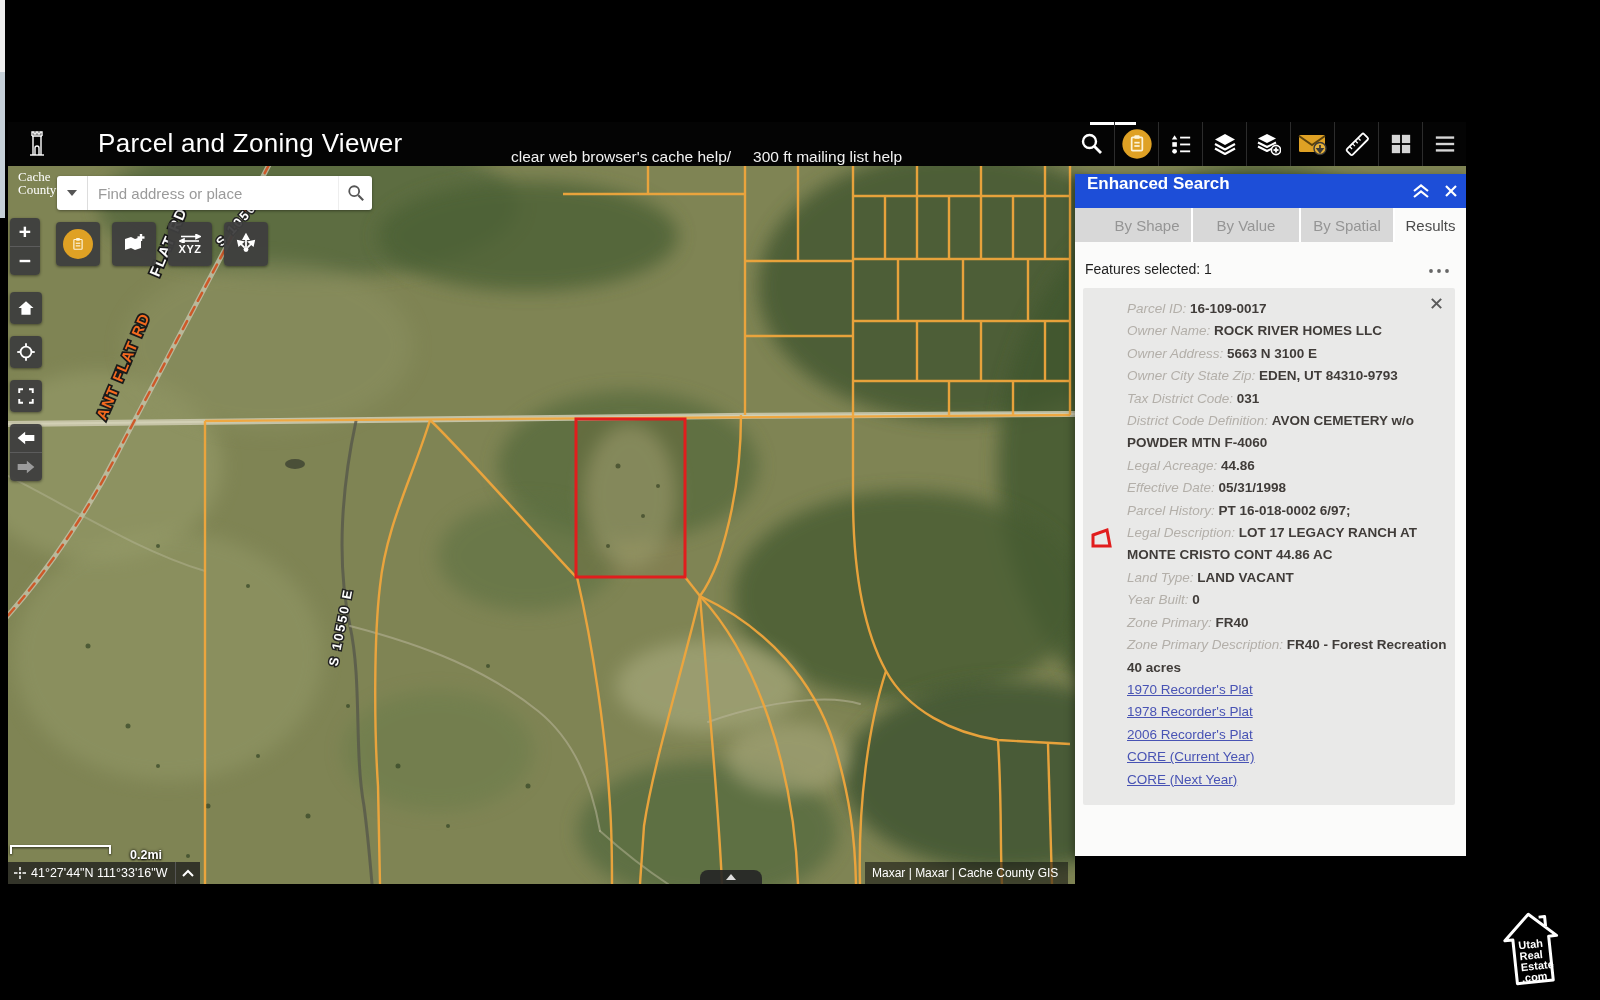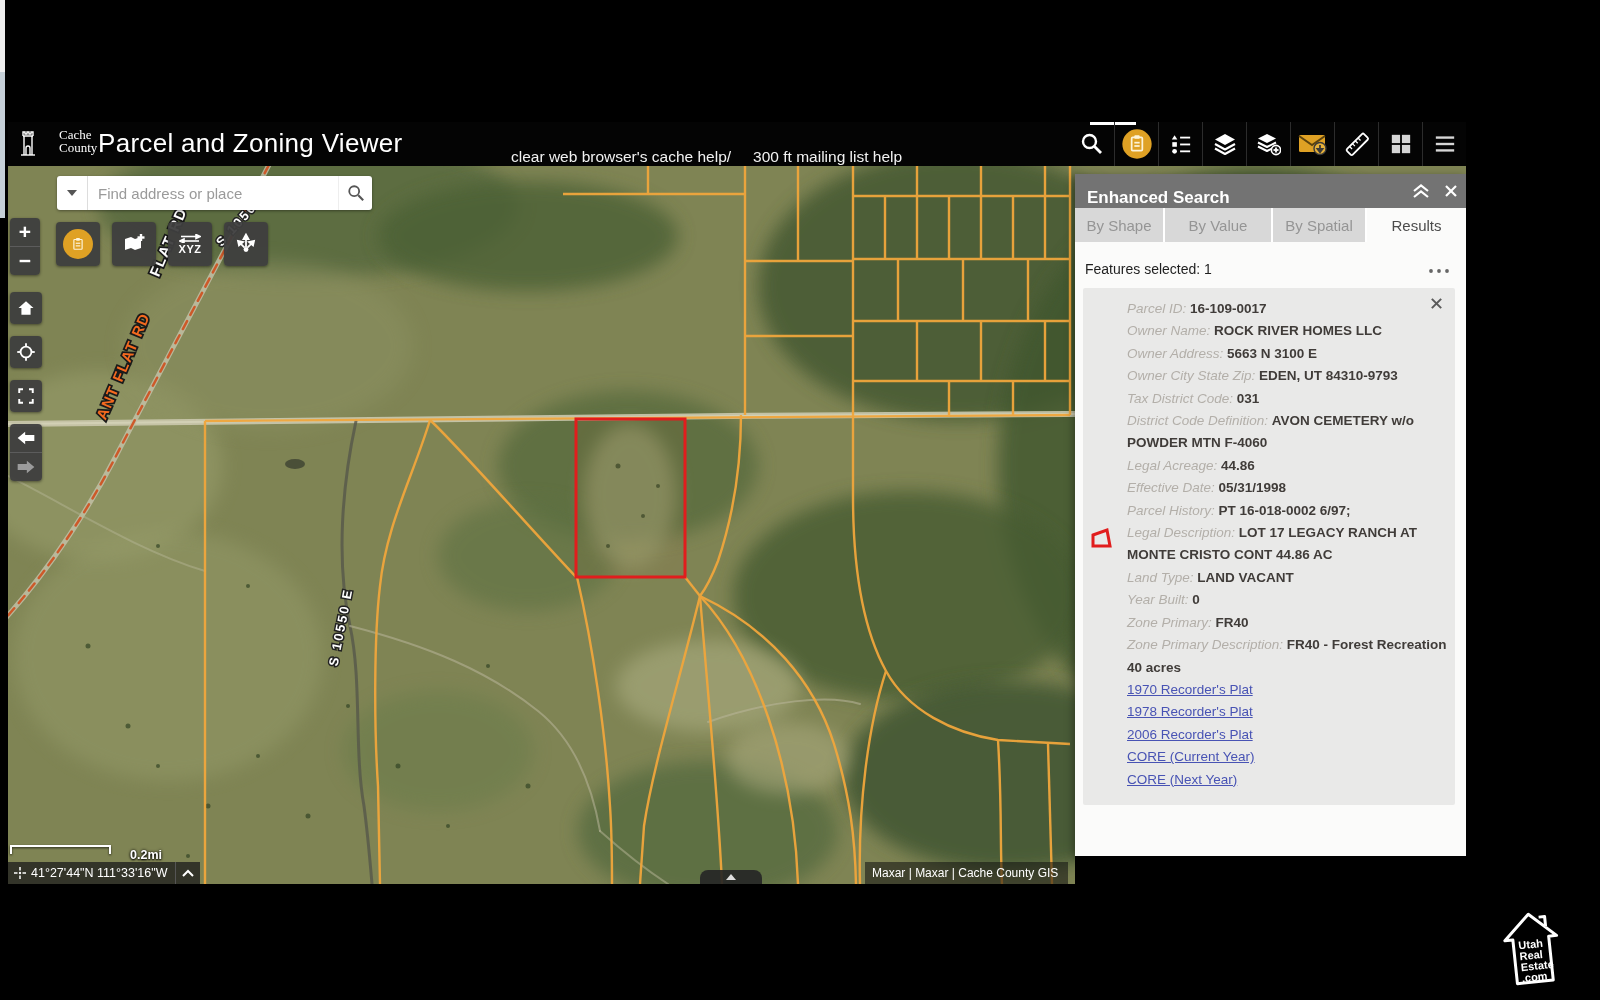--- a/index.html
+++ b/index.html
@@ -7,21 +7,21 @@
          font-family:"Liberation Sans",sans-serif;}
   
   .sliver1{position:absolute;left:0;top:0;width:5px;height:72px;background:#efefef;}
   .sliver2{position:absolute;left:0;top:72px;width:5px;height:146px;background:#c6d0d8;}
 
   
   .app{position:absolute;left:8px;top:122px;width:1458px;height:762px;overflow:hidden;background:#7f8454;}
 
   
   .hdr{position:absolute;left:0;top:0;width:1458px;height:44px;background:#040404;color:#fff;z-index:30;}
-  .logo{position:absolute;left:10px;top:4px;display:flex;align-items:center;gap:21px;}
+  .logo{position:absolute;left:10px;top:4px;display:flex;align-items:center;gap:14px;flex-direction:column;}
   .logotxt{font-family:"Liberation Serif",serif;font-size:13px;line-height:13px;color:#fff;}
   .apptitle{position:absolute;left:90px;top:6px;font-size:26px;font-weight:500;letter-spacing:.3px;color:#fff;}
   .hdrlinks{position:absolute;left:503px;top:0;height:44px;display:flex;align-items:flex-end;gap:22px;
             font-size:15.5px;color:#f2f2f2;font-weight:500;}
   .hdrlinks span{cursor:pointer;}
   .icons{position:absolute;right:0;top:0;height:44px;display:flex;}
   .icell{width:44px;height:44px;display:flex;align-items:center;justify-content:center;
          border-left:1px solid #2c2c2c;box-sizing:border-box;cursor:pointer;}
   .icell:first-child{border-left:none;}
   .hdrtick{position:absolute;left:1082px;top:0;width:46px;height:3px;background:#fff;}
@@ -67,21 +67,21 @@
                white-space:nowrap;overflow:hidden;z-index:5;}
   .pulltab{position:absolute;left:692px;top:704px;width:62px;height:14px;background:rgba(38,38,38,.92);
            border-radius:8px 8px 0 0;display:flex;align-items:center;justify-content:center;cursor:pointer;z-index:5;}
   .pulltab .tri{width:0;height:0;border-left:5px solid transparent;border-right:5px solid transparent;
                 border-bottom:6px solid #ddd;}
 
   
   .panel{position:absolute;left:1067px;top:52px;width:391px;height:682px;background:#fbfbfa;z-index:20;
          box-shadow:-2px 2px 8px rgba(0,0,0,.35);display:flex;flex-direction:column;}
   .pstrip{position:absolute;left:1067px;top:734px;width:391px;height:28px;background:#000;z-index:20;}
-  .phdr{height:34px;background:#737373;color:#fff;display:flex;align-items:flex-end;flex:0 0 auto;}
+  .phdr{height:34px;background:#1d4ed8;color:#fff;display:flex;align-items:flex-start;flex:0 0 auto;}
   .phdr .ptitle{font-size:17px;font-weight:bold;padding-left:12px;flex:1;}
   .phico{width:30px;height:34px;display:flex;align-items:center;justify-content:center;cursor:pointer;}
   .tabs{height:34px;display:flex;background:#fff;flex:0 0 auto;}
   .tab{background:#d8d8d8;color:#959595;font-size:15px;display:flex;align-items:center;justify-content:center;
        cursor:pointer;margin-right:2px;}
   .tab.active{background:#fbfbfa;color:#4b4b4b;margin-right:0;flex:1;}
   .pbody{flex:1;overflow:hidden;background:#fbfbfa;}
   .featrow{display:flex;align-items:center;margin:16px 12px 8px 10px;}
   .feattxt{flex:1;font-size:14px;color:#1f1f1f;}
   .featmenu{cursor:pointer;padding:2px 4px;}
@@ -494,21 +494,21 @@
       <div class="phico">
         <svg width="14" height="14" viewBox="0 0 14 14">
           <g stroke="#fff" stroke-width="2.2">
                 <line x1="2" y1="2" x2="12" y2="12"></line>
                 <line x1="12" y1="2" x2="2" y2="12"></line>
               </g>
             </svg>
       </div>
     </div>
     <div class="tabs">
-      <div class="tab" style="width:88px;">By Shape</div>
+      <div class="tab" style="width:88px;padding-left:28px;">By Shape</div>
       <div class="tab" style="width:106px;">By Value</div>
       <div class="tab" style="width:92px;">By Spatial</div>
       <div class="tab active">Results</div>
     </div>
     <div class="pbody">
       <div class="featrow">
         <span class="feattxt">Features selected: 1</span>
         <span class="featmenu">
           <svg width="22" height="6" viewBox="0 0 22 6">
             <g fill="#666">

